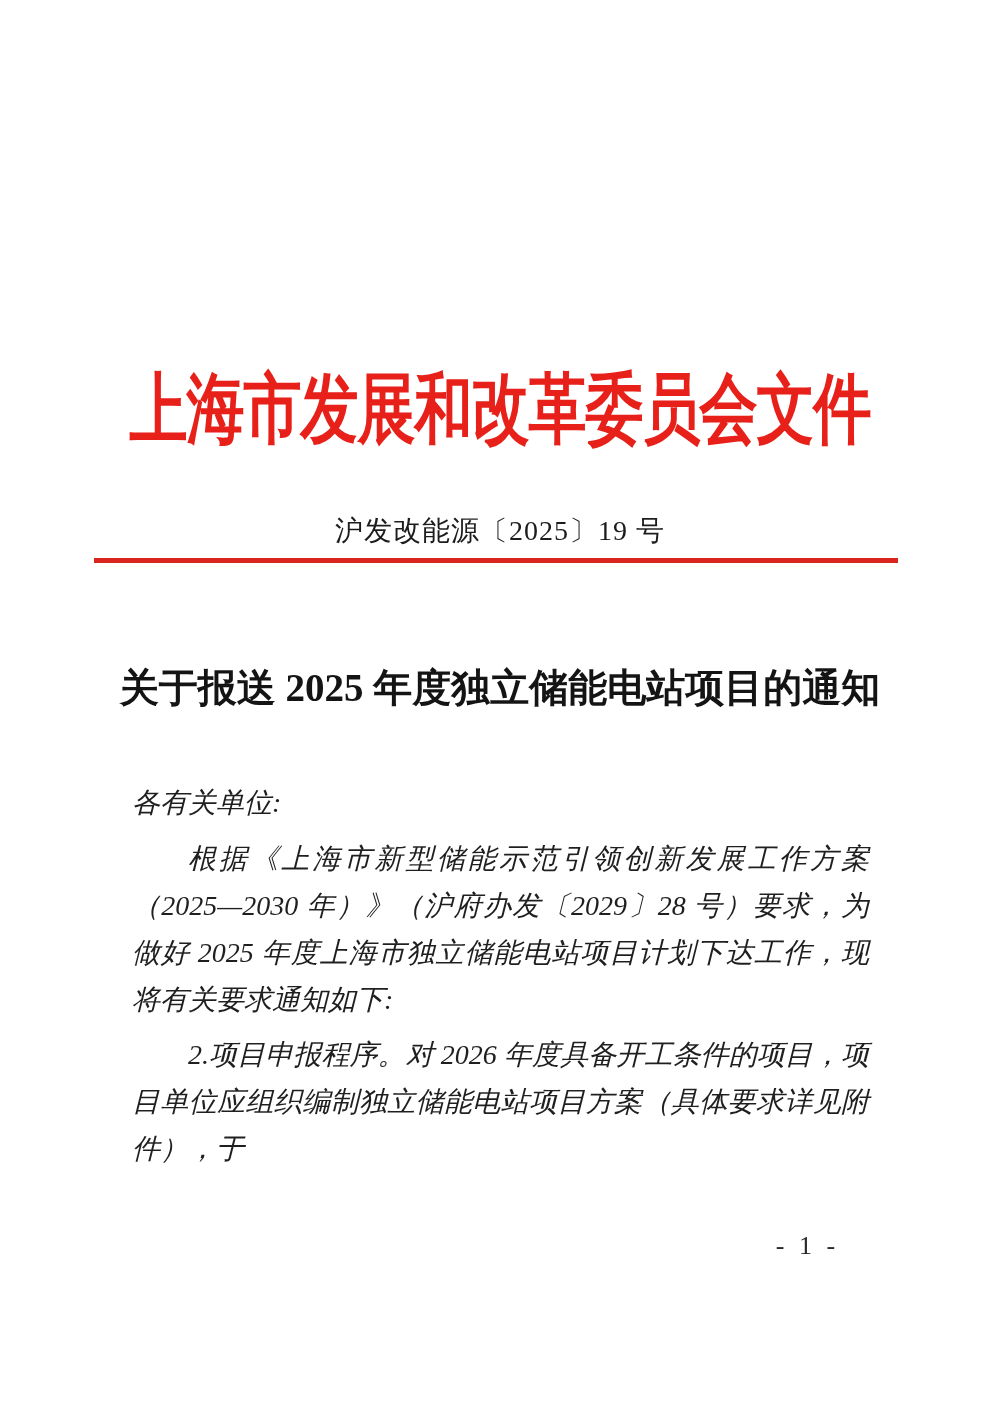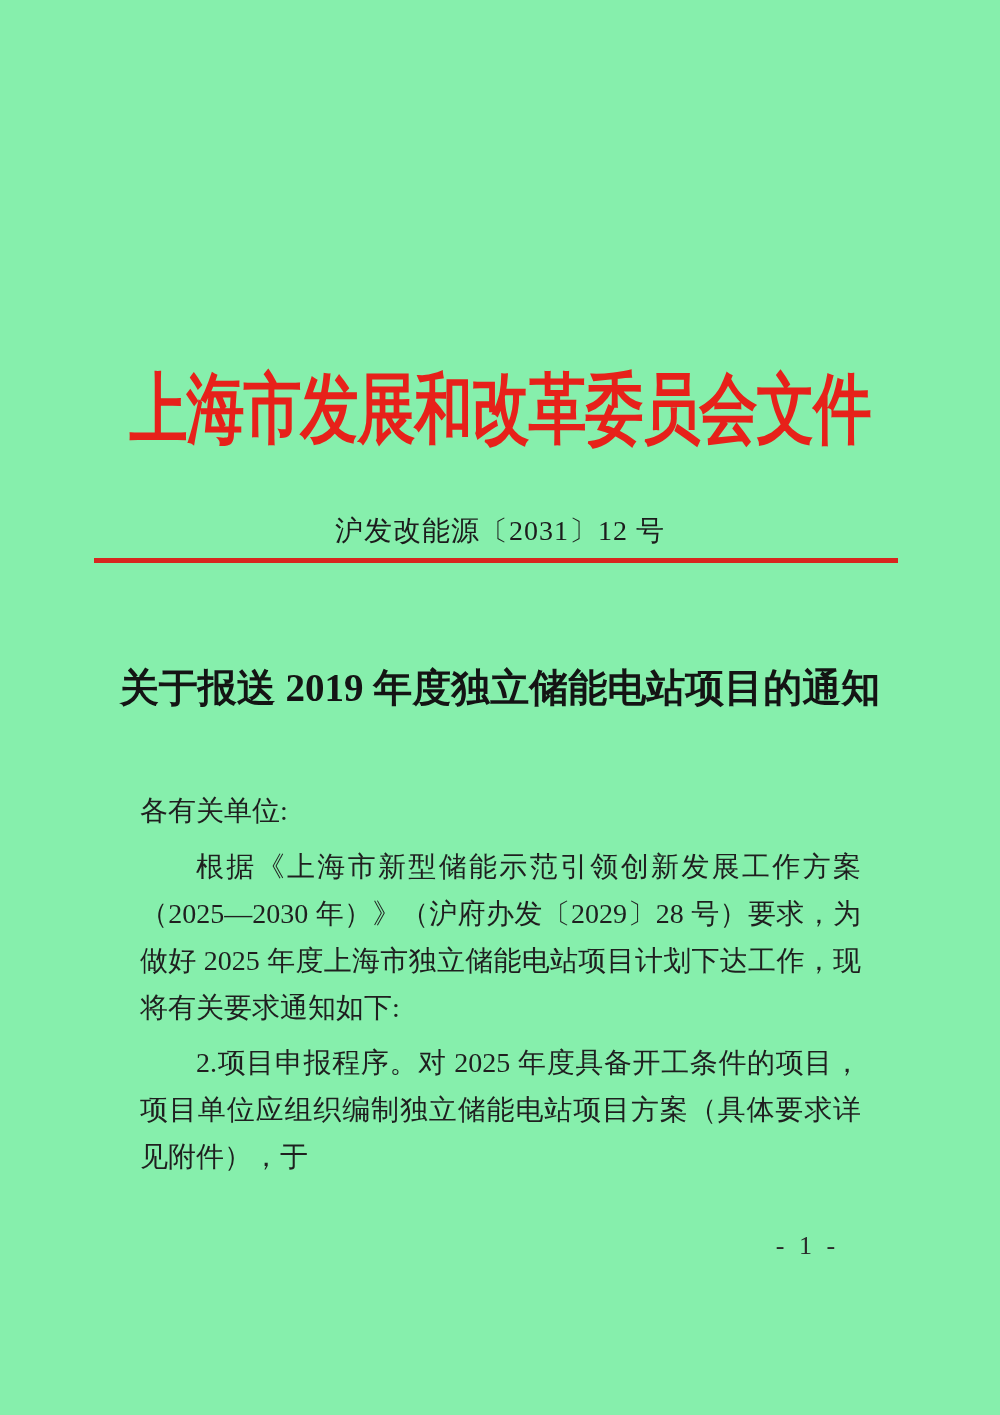--- a/index.html
+++ b/index.html
@@ -5,21 +5,21 @@
   html, body {
     margin: 0;
     padding: 0;
     background: #e9e9e9;
   }
   .page {
     position: relative;
     width: 1000px;
     height: 1415px;
     margin: 0 auto;
-    background: #86efac;
+    background: #ffffff;
     font-family: "Liberation Serif", "DejaVu Serif", serif;
     overflow: hidden;
   }
   
   .org-title {
     position: absolute;
     top: 372px;
     left: 0;
     width: 100%;
     text-align: center;
@@ -73,22 +73,23 @@
     position: absolute;
     top: 779px;
     left: 132px;
     width: 737px;
     font-size: 28px;
     line-height: 47px;
     color: #1f1f1f;
     text-align: justify;
   }
   .body-block p {
-    margin: 8px;
+    margin: 0;
     padding: 0;
+    font-style: italic;
   }
   .salutation {
     text-indent: 0;
   }
   .para {
     text-indent: 2em;
   }
   .para-1 { margin-top: 9px !important; }
   .para-2 { margin-top: 12px !important; }
   .para-3 { margin-top: 8px !important; }
@@ -106,27 +107,27 @@
     white-space: nowrap;
   }
 </style>
 </head>
 <body>
 
 <div class="page">
 
   <div class="org-title">上海市发展和改革委员会文件</div>
 
-  <div class="doc-number">沪发改能源〔2031〕12 号</div>
+  <div class="doc-number">沪发改能源〔2025〕19 号</div>
 
   <div class="red-divider"></div>
 
-  <h1 class="doc-title">关于报送 2019 年度独立储能电站项目的通知</h1>
+  <h1 class="doc-title">关于报送 2025 年度独立储能电站项目的通知</h1>
 
   <div class="body-block">
     <p class="salutation">各有关单位:</p>
     <p class="para para-1">根据《上海市新型储能示范引领创新发展工作方案（2025—2030 年）》（沪府办发〔2029〕28 号）要求，为做好 2025 年度上海市独立储能电站项目计划下达工作，现将有关要求通知如下:</p>
-    <p class="para para-3">2.项目申报程序。对 2025 年度具备开工条件的项目，项目单位应组织编制独立储能电站项目方案（具体要求详见附件），于</p>
+    <p class="para para-3">2.项目申报程序。对 2026 年度具备开工条件的项目，项目单位应组织编制独立储能电站项目方案（具体要求详见附件），于</p>
   </div>
 
   <div class="page-number">- 1 -</div>
 
 </div>
 
 </body></html>

